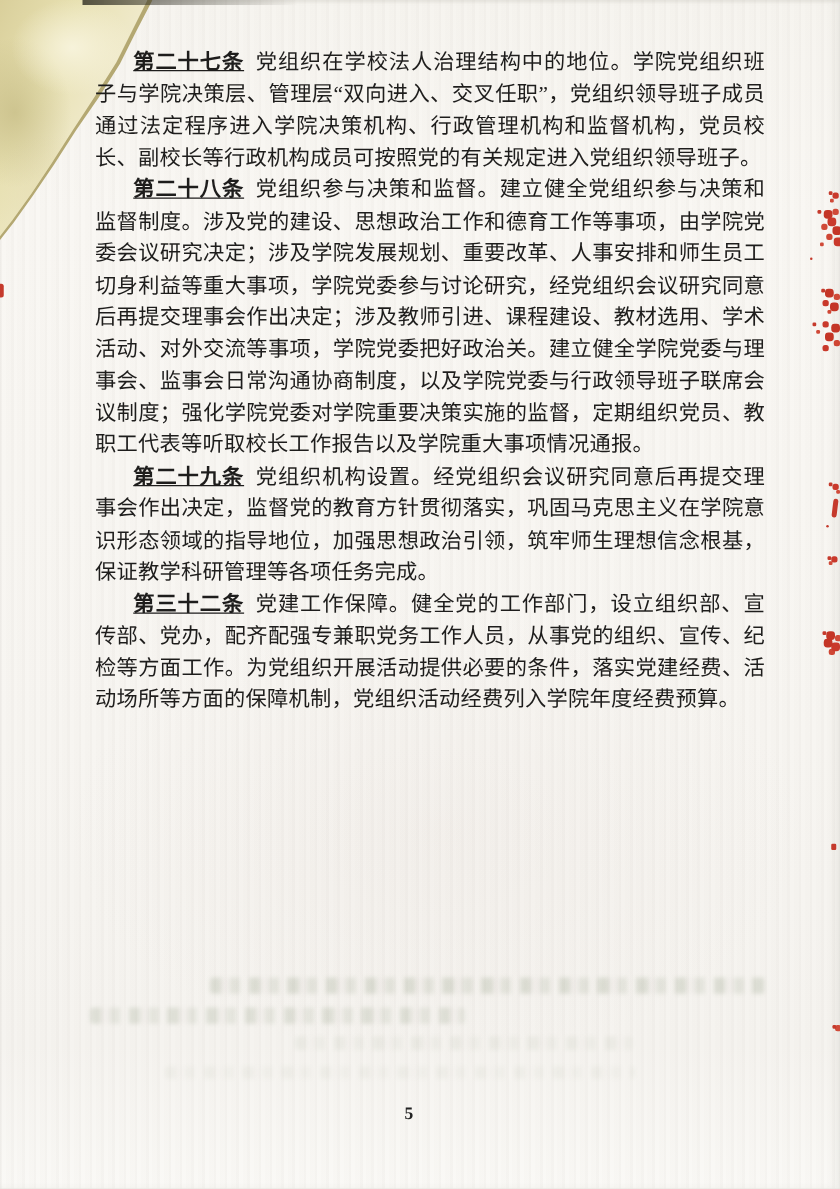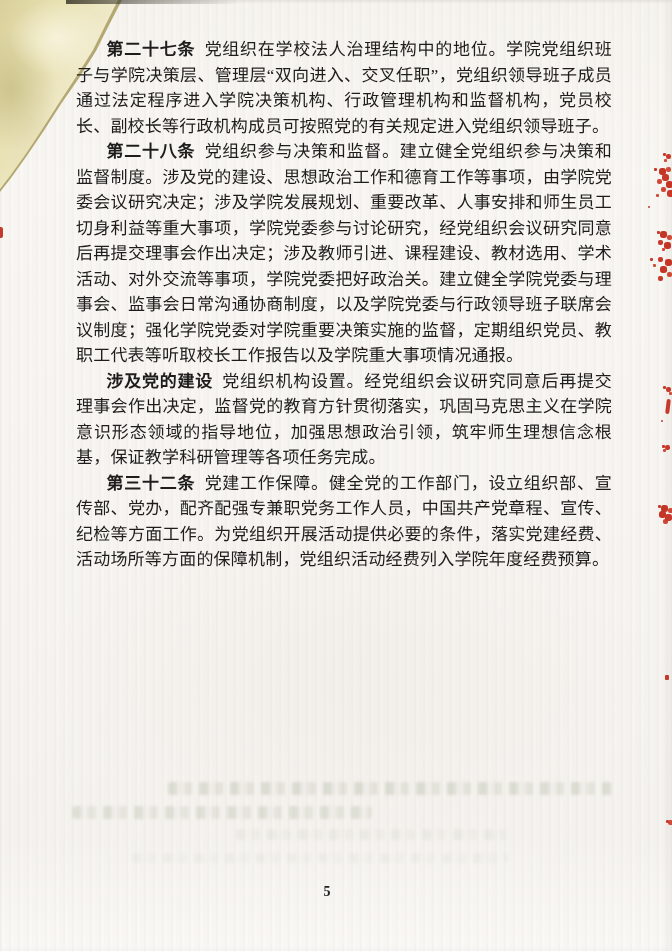--- a/index.html
+++ b/index.html
@@ -41,21 +41,21 @@
     background:linear-gradient(90deg,rgba(42,40,30,.78),rgba(42,40,30,.35) 50%,rgba(42,40,30,0));
     filter:blur(.5px);
   }
   
   .content{
     position:absolute;top:37px;left:76px;width:536px;
     font-size:17px;line-height:25.5px;letter-spacing:.2px;
     color:#1e1d1c;text-align:justify;
   }
   .para{margin:0;text-indent:1.8em;word-break:break-all;}
-  .artnum{font-weight:bold;margin-right:.55em;}
+  .artnum{font-weight:bold;margin-right:.55em;text-decoration:underline;}
   
   .ghost{
     position:absolute;pointer-events:none;border-radius:3px;
     background:repeating-linear-gradient(90deg,rgba(128,142,112,.5) 0 9px,rgba(168,150,150,.12) 9px 16px,rgba(128,142,112,.35) 16px 24px,rgba(0,0,0,0) 24px 31px);
     filter:blur(1.6px);
   }
   .g1{top:782px;left:168px;width:444px;height:13px;opacity:.42;}
   .g2{top:806px;left:72px;width:300px;height:13px;opacity:.38;}
   .g3{top:829px;left:236px;width:270px;height:11px;opacity:.16;}
   .g4{top:853px;left:132px;width:376px;height:10px;opacity:.12;}
@@ -86,22 +86,22 @@
 <div class="page">
   <div class="texture"></div>
 
   <div class="corner-edge"></div>
   <div class="corner"></div>
   <div class="top-shadow"></div>
 
   <div class="content">
     <p class="para"><span class="artnum">第二十七条</span><span>党组织在学校法人治理结构中的地位。学院党组织班子与学院决策层、管理层“双向进入、交叉任职”，党组织领导班子成员通过法定程序进入学院决策机构、行政管理机构和监督机构，党员校长、副校长等行政机构成员可按照党的有关规定进入党组织领导班子。</span></p>
     <p class="para"><span class="artnum">第二十八条</span><span>党组织参与决策和监督。建立健全党组织参与决策和监督制度。涉及党的建设、思想政治工作和德育工作等事项，由学院党委会议研究决定；涉及学院发展规划、重要改革、人事安排和师生员工切身利益等重大事项，学院党委参与讨论研究，经党组织会议研究同意后再提交理事会作出决定；涉及教师引进、课程建设、教材选用、学术活动、对外交流等事项，学院党委把好政治关。建立健全学院党委与理事会、监事会日常沟通协商制度，以及学院党委与行政领导班子联席会议制度；强化学院党委对学院重要决策实施的监督，定期组织党员、教职工代表等听取校长工作报告以及学院重大事项情况通报。</span></p>
-    <p class="para"><span class="artnum">涉及党的建设</span><span>党组织机构设置。经党组织会议研究同意后再提交理事会作出决定，监督党的教育方针贯彻落实，巩固马克思主义在学院意识形态领域的指导地位，加强思想政治引领，筑牢师生理想信念根基，保证教学科研管理等各项任务完成。</span></p>
-    <p class="para"><span class="artnum">第三十二条</span><span>党建工作保障。健全党的工作部门，设立组织部、宣传部、党办，配齐配强专兼职党务工作人员，中国共产党章程、宣传、纪检等方面工作。为党组织开展活动提供必要的条件，落实党建经费、活动场所等方面的保障机制，党组织活动经费列入学院年度经费预算。</span></p>
+    <p class="para"><span class="artnum">第二十九条</span><span>党组织机构设置。经党组织会议研究同意后再提交理事会作出决定，监督党的教育方针贯彻落实，巩固马克思主义在学院意识形态领域的指导地位，加强思想政治引领，筑牢师生理想信念根基，保证教学科研管理等各项任务完成。</span></p>
+    <p class="para"><span class="artnum">第三十二条</span><span>党建工作保障。健全党的工作部门，设立组织部、宣传部、党办，配齐配强专兼职党务工作人员，从事党的组织、宣传、纪检等方面工作。为党组织开展活动提供必要的条件，落实党建经费、活动场所等方面的保障机制，党组织活动经费列入学院年度经费预算。</span></p>
   </div>
 
   <div class="ghost g1"></div>
   <div class="ghost g2"></div>
   <div class="ghost g3"></div>
   <div class="ghost g4"></div>
 
   <div class="frag f1"></div>
   <div class="frag f2"></div>
   <div class="frag f3"></div>

